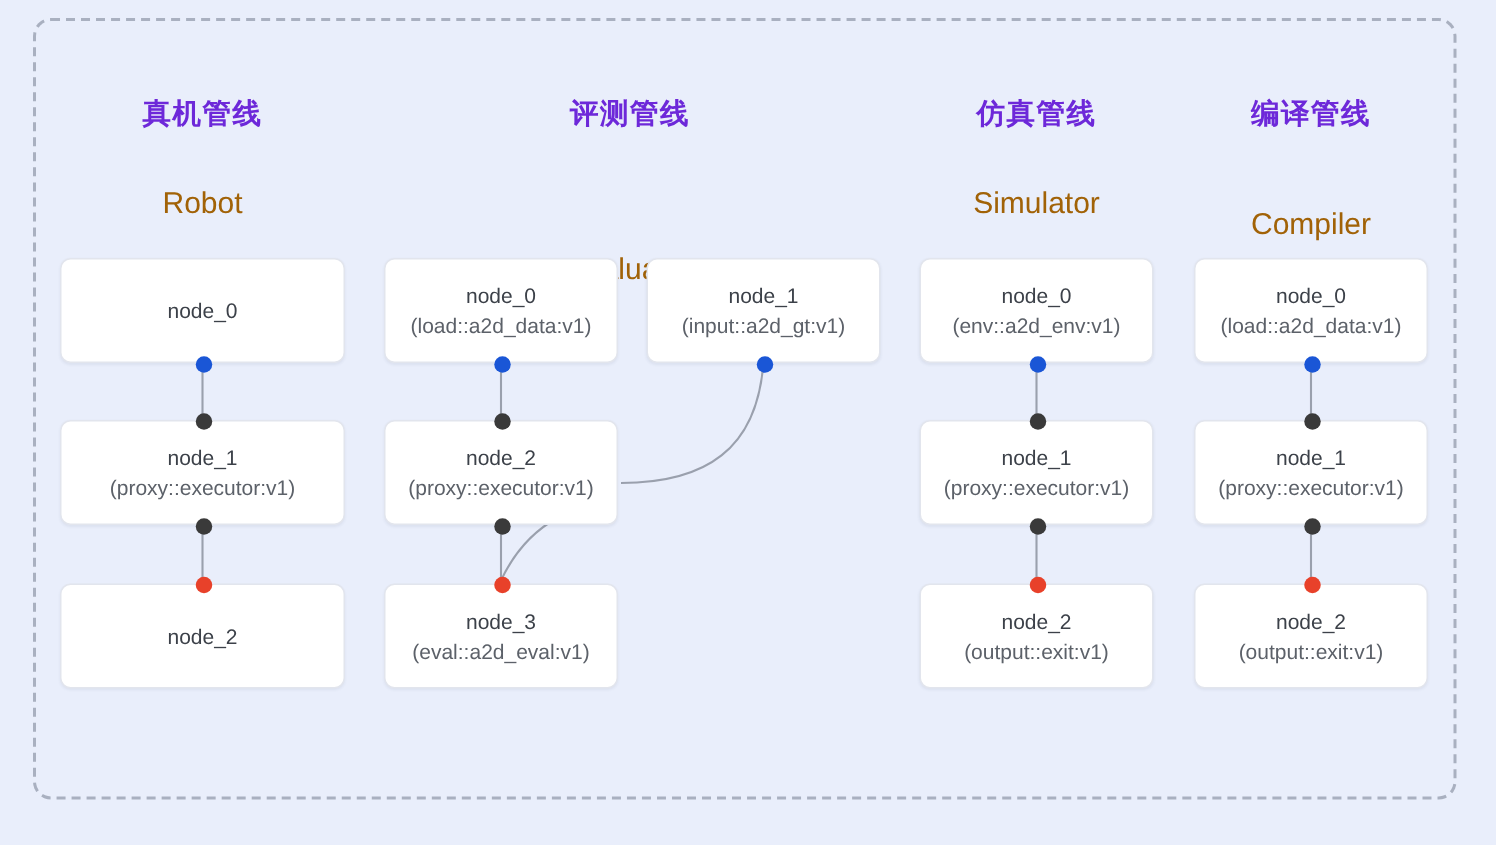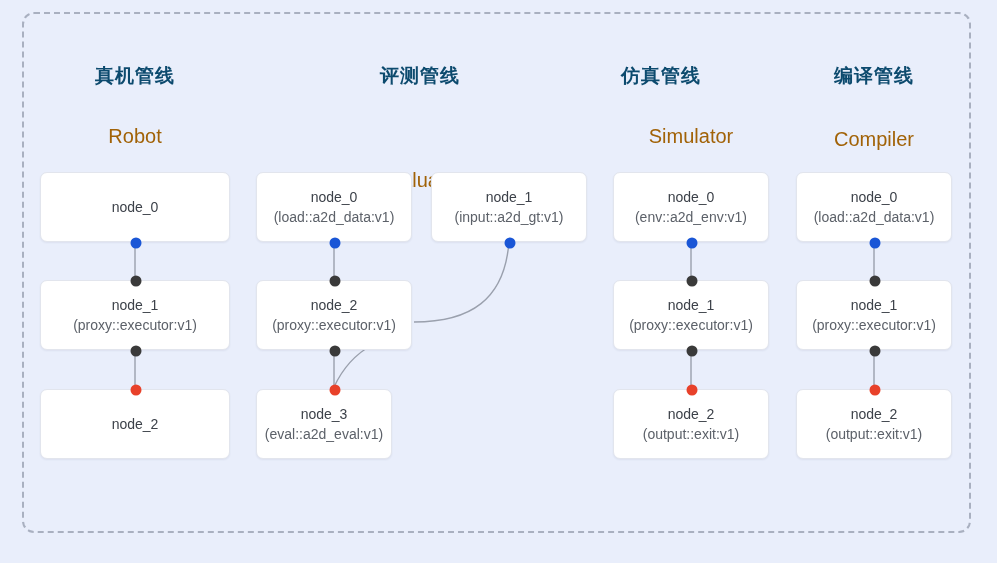--- a/index.html
+++ b/index.html
@@ -48,21 +48,21 @@
   .column {
     position: absolute;
     top: 0;
   }
 
   .col-title {
     position: absolute;
     text-align: center;
     font-size: 19px;
     font-weight: bold;
-    color: #0c4a6e;
+    color: #6d28d9;
     letter-spacing: 1px;
     white-space: nowrap;
   }
 
   .col-subtitle {
     position: absolute;
     text-align: center;
     font-size: 20px;
     color: #a16207;
     white-space: nowrap;
@@ -171,29 +171,29 @@
       <span class="port blue" style="left:78px; top:70px;"></span>
     </div>
 
     <div class="node" style="left:256px; top:280px; width:156px; height:70px;">
       <div class="node-name">node_2</div>
       <div class="node-type">(proxy::executor:v1)</div>
       <span class="port black" style="left:78px; top:0px;"></span>
       <span class="port black" style="left:78px; top:70px;"></span>
     </div>
 
-    <div class="node" style="left:256px; top:389px; width:136px; height:70px;">
+    <div class="node" style="left:256px; top:389px; width:156px; height:70px;">
       <div class="node-name">node_3</div>
       <div class="node-type">(eval::a2d_eval:v1)</div>
       <span class="port red" style="left:78px; top:0px;"></span>
     </div>
   </div>
 
   <div class="column">
-    <div class="col-title" style="left:561px; top:63px; width:200px;">仿真管线</div>
+    <div class="col-title" style="left:591px; top:63px; width:200px;">仿真管线</div>
     <div class="col-subtitle" style="left:591px; top:125px; width:200px;">Simulator</div>
 
     <div class="node" style="left:613px; top:172px; width:156px; height:70px;">
       <div class="node-name">node_0</div>
       <div class="node-type">(env::a2d_env:v1)</div>
       <span class="port blue" style="left:78px; top:70px;"></span>
     </div>
 
     <div class="node" style="left:613px; top:280px; width:156px; height:70px;">
       <div class="node-name">node_1</div>
@@ -204,21 +204,21 @@
 
     <div class="node" style="left:613px; top:389px; width:156px; height:70px;">
       <div class="node-name">node_2</div>
       <div class="node-type">(output::exit:v1)</div>
       <span class="port red" style="left:78px; top:0px;"></span>
     </div>
   </div>
 
   <div class="column">
     <div class="col-title" style="left:774px; top:63px; width:200px;">编译管线</div>
-    <div class="col-subtitle" style="left:774px; top:128px; width:200px;">Compiler</div>
+    <div class="col-subtitle" style="left:774px; top:139px; width:200px;">Compiler</div>
 
     <div class="node" style="left:796px; top:172px; width:156px; height:70px;">
       <div class="node-name">node_0</div>
       <div class="node-type">(load::a2d_data:v1)</div>
       <span class="port blue" style="left:78px; top:70px;"></span>
     </div>
 
     <div class="node" style="left:796px; top:280px; width:156px; height:70px;">
       <div class="node-name">node_1</div>
       <div class="node-type">(proxy::executor:v1)</div>

